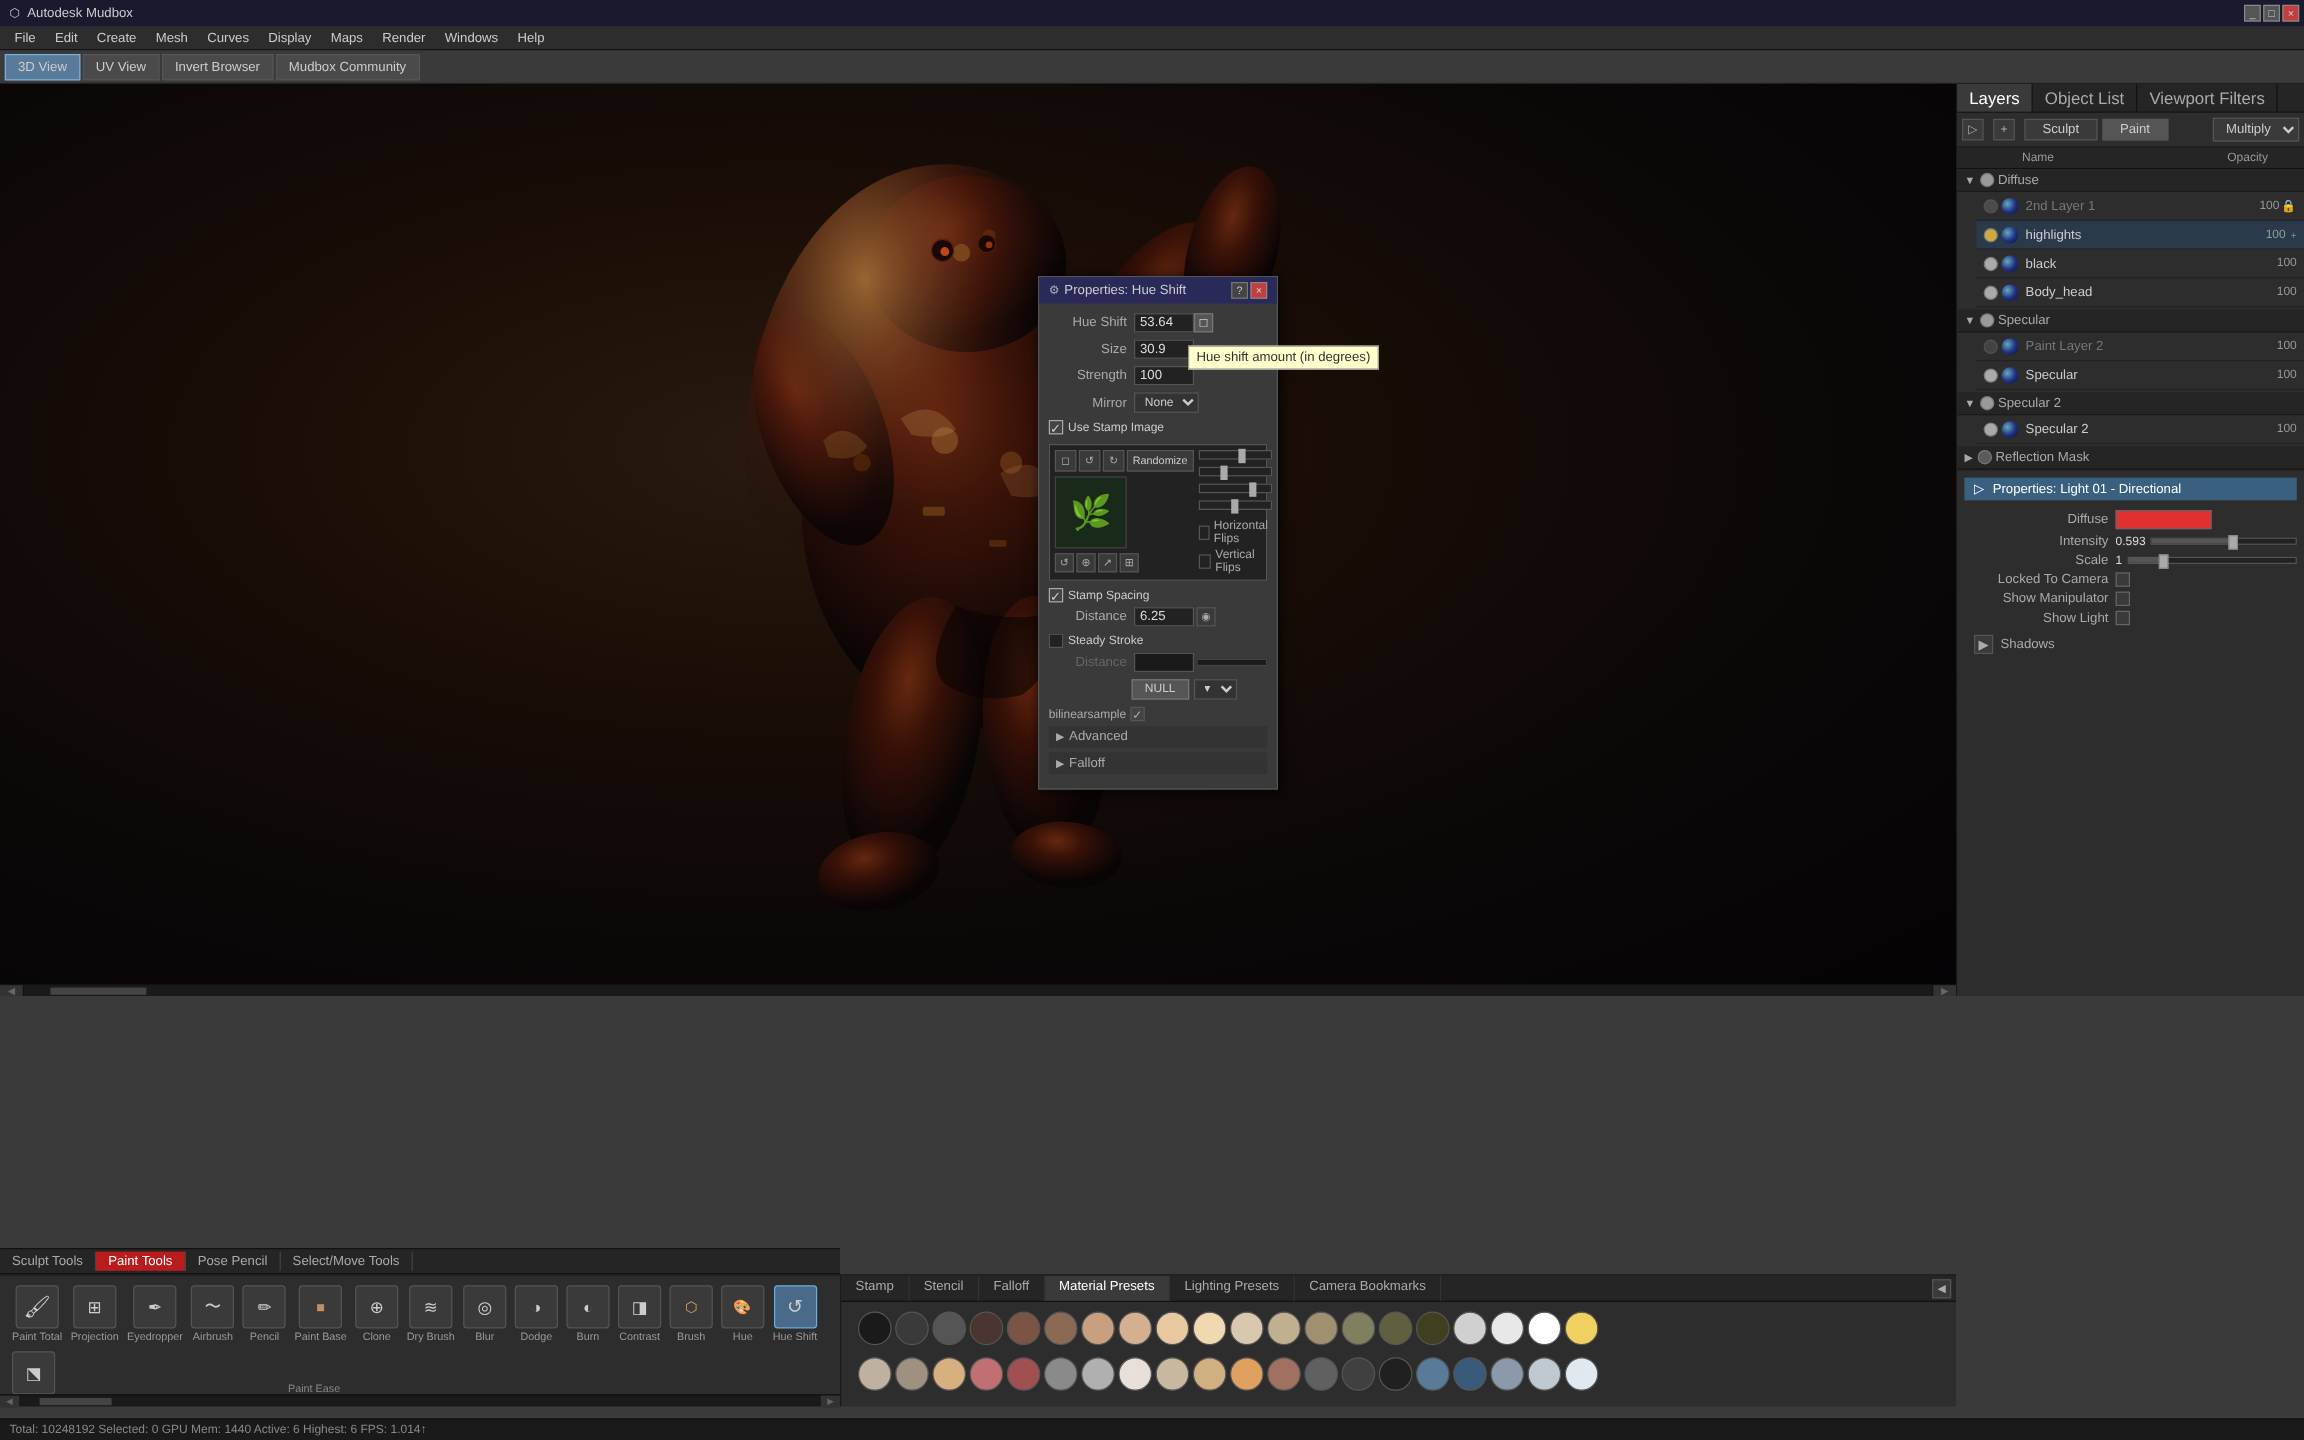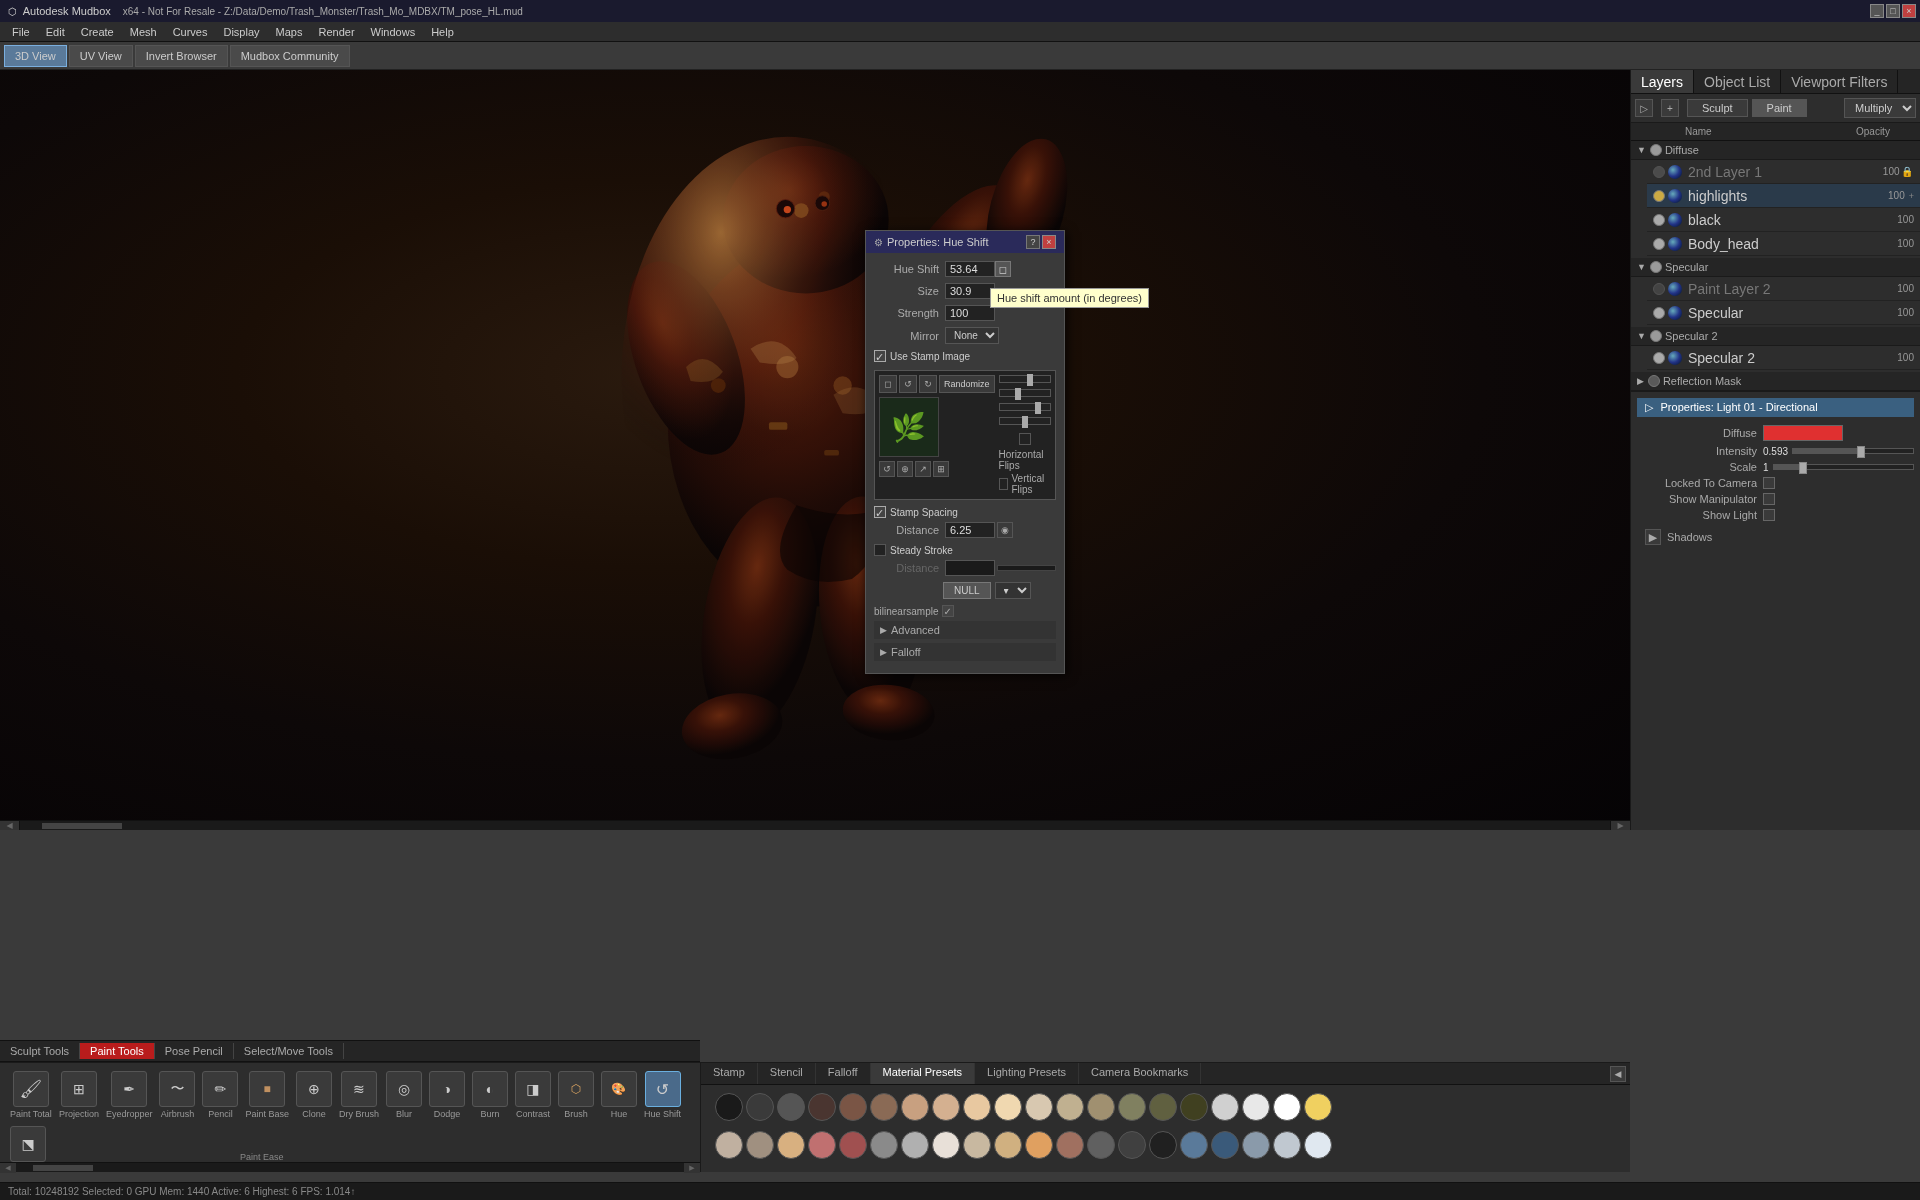--- a/index.html
+++ b/index.html
@@ -171,21 +171,21 @@
       display: flex;
       align-items: center;
       padding: 3px 6px;
       border-bottom: 1px solid #222;
       cursor: pointer;
       height: 24px;
     }
     .layer-item.highlighted { background: #2a3a4a; }
     .layer-ball { width: 14px; height: 14px; border-radius: 50%; margin-right: 6px; }
     .ball-blue { background: radial-gradient(circle at 35% 35%, #6ab, #238, #012); }
-    .layer-name { flex: 1; font-size: 14px; color: #ccc; }
+    .layer-name { flex: 1; font-size: 11px; color: #ccc; }
     .layer-name.dimmed { color: #777; }
     .layer-opacity { font-size: 10px; color: #999; width: 30px; text-align: right; }
     .layer-indent { margin-left: 16px; }
 
     
     #properties-panel {
       background: #2d2d2d;
       border-top: 1px solid #1a1a1a;
       padding: 6px;
     }
@@ -444,21 +444,20 @@
       border: 1px solid #777;
       margin-right: 3px;
     }
   </style>
 </head>
 <body>
 
 <div id="titlebar">
   <span style="margin-right:6px;font-size:10px;">⬡</span>
   <span style="margin-right:4px;">Autodesk Mudbox</span>
-  <span class="title" style="text-align:left;margin-left:8px;font-size:10px;color:#aaa;">x64 - Not For Resale - Z:/Data/Demo/Trash_Monster/Trash_Mo_MDBX/TM_pose_HL.mud</span>
   <div class="win-controls">
     <div class="win-btn">_</div>
     <div class="win-btn">□</div>
     <div class="win-btn close">×</div>
   </div>
 </div>
 
 <div id="menubar">
   <span class="menu-item">File</span>
   <span class="menu-item">Edit</span>
@@ -773,21 +772,21 @@
           <div class="h-slider" style="margin-top:4px;">
             <div class="thumb" style="left:30%;"></div>
           </div>
           <div class="h-slider" style="margin-top:4px;">
             <div class="thumb" style="left:70%;"></div>
           </div>
           <div class="h-slider" style="margin-top:4px;">
             <div class="thumb" style="left:45%;"></div>
           </div>
 
-          <div class="flip-check-row" style="margin-top:6px;flex-direction:column;">
+          <div class="flip-check-row" style="margin-top:6px;">
             <div class="dialog-checkbox"></div>
             <span>Horizontal Flips</span>
           </div>
           <div class="flip-check-row">
             <div class="dialog-checkbox"></div>
             <span>Vertical Flips</span>
           </div>
         </div>
       </div>
     </div>

